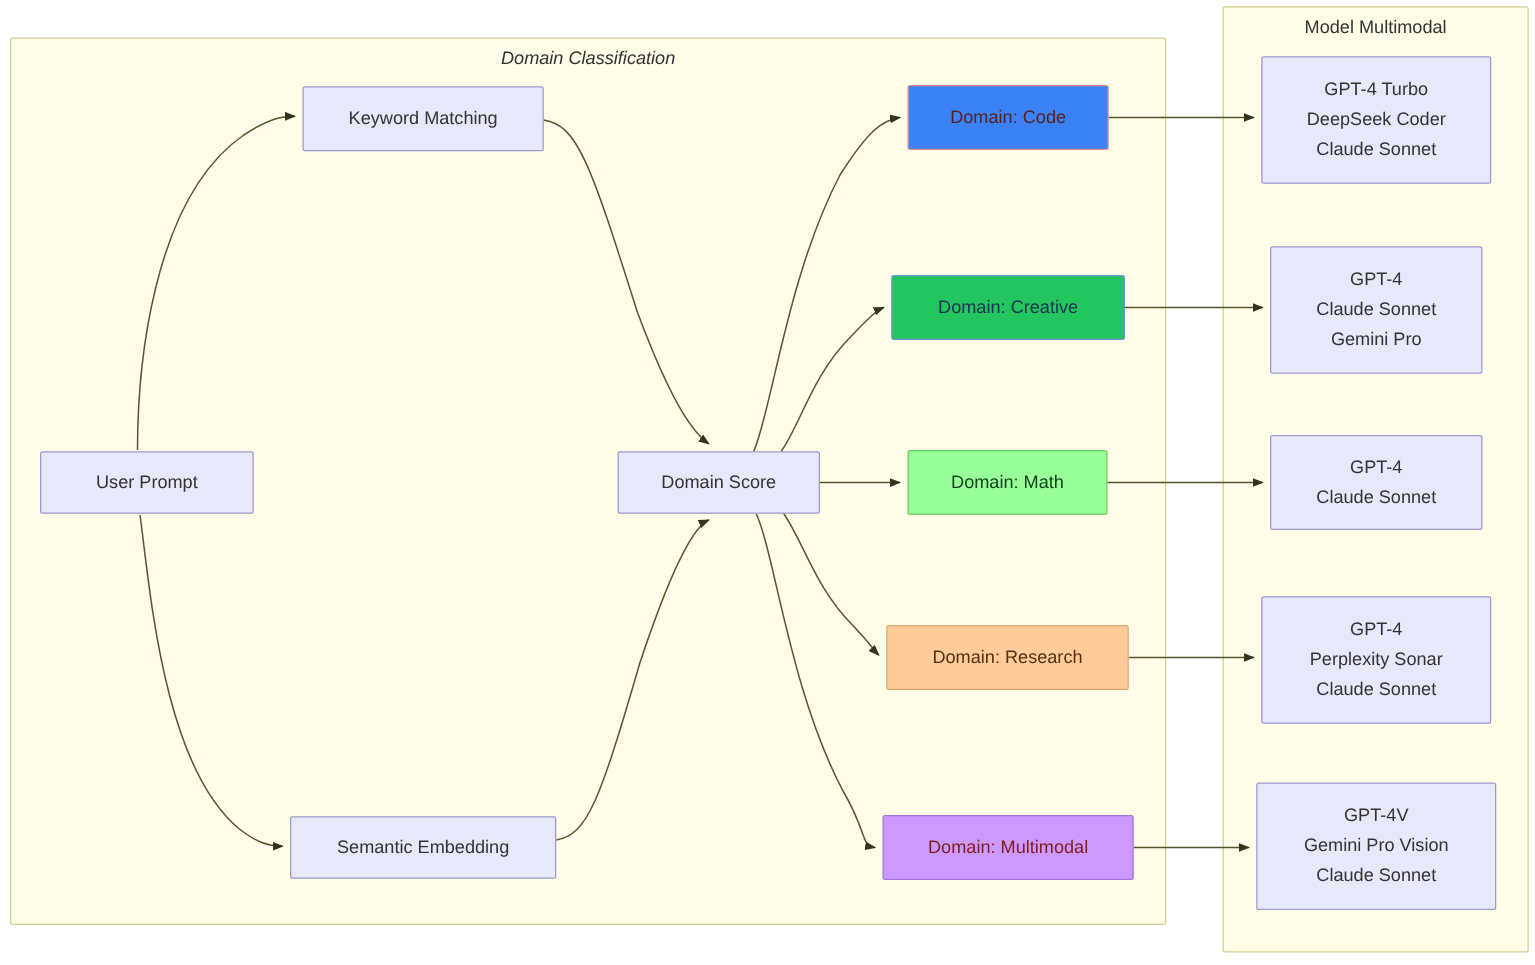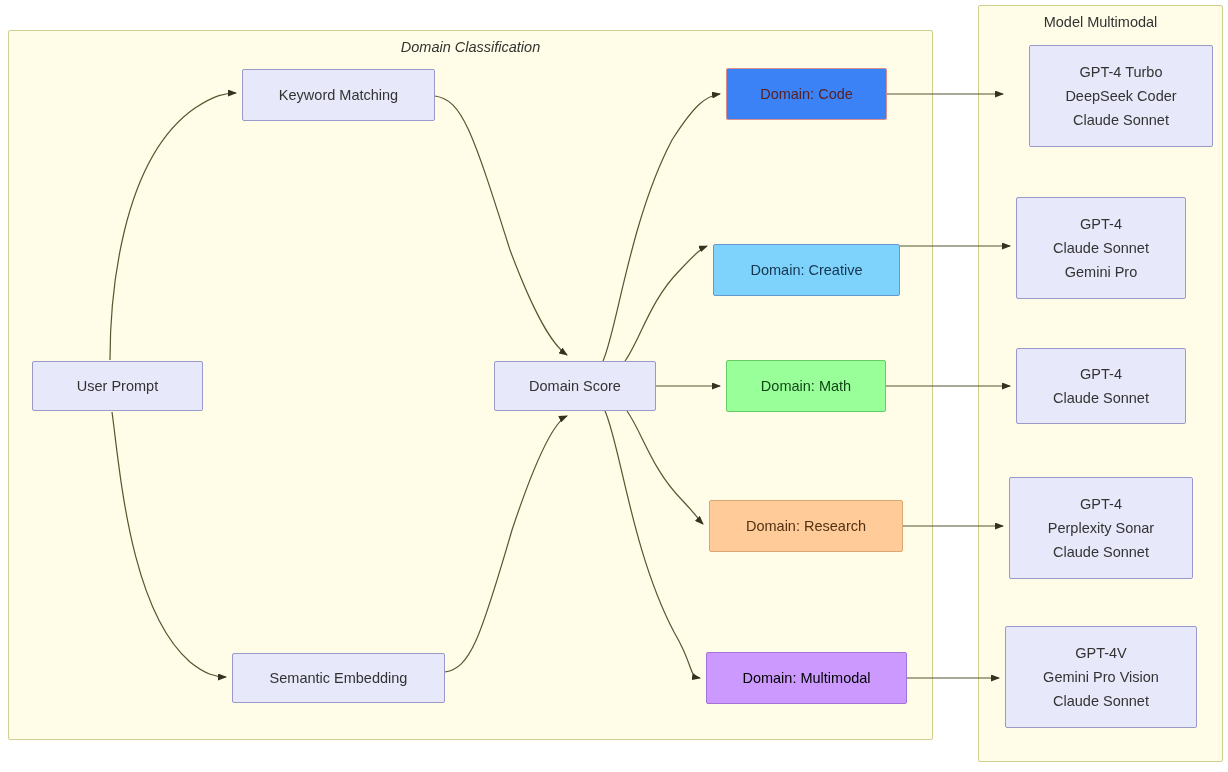--- a/index.html
+++ b/index.html
@@ -41,24 +41,24 @@
     background:#e8e8fb;
     border:1px solid #9999cc;
     color:#333333;
   }
   .node-multi{
     flex-direction:column;
     justify-content:center;
   }
   .node-multi .ln{display:block;line-height:24px;}
   .dom-code{background:#3b82f6;border:1px solid #d98c8c;color:#5a2020;}
-  .dom-creative{background:#7dd3fc;border:1px solid #6699cc;color:#16354f;margin-top:24px;}
+  .dom-creative{background:#22c55e;border:1px solid #6699cc;color:#16354f;}
   .dom-math{background:#99ff99;border:1px solid #66cc66;color:#14441a;}
   .dom-research{background:#ffcc99;border:1px solid #d9a872;color:#523213;}
-  .dom-multimodal{background:#cc99ff;border:1px solid #a273d9;color:#000000;}
+  .dom-multimodal{background:#cc99ff;border:1px solid #a273d9;color:#7f1d1d;}
 </style>
 </head>
 <body>
 
 <div id="root">
 
   <div id="subgraphs">
       <div class="subgraph" style="left: 8px; top: 30px; width: 925px; height: 710px; font-style: italic;">
         <div class="subgraph-title">Domain Classification</div>
       </div>
@@ -112,21 +112,21 @@
       </div>
       <div class="node dom-math" style="left: 726px; top: 360px; width: 160px; height: 52px;">
         <span>Domain: Math</span>
       </div>
       <div class="node dom-research" style="left: 709px; top: 500px; width: 194px; height: 52px;">
         <span>Domain: Research</span>
       </div>
       <div class="node dom-multimodal" style="left: 706px; top: 652px; width: 201px; height: 52px;">
         <span>Domain: Multimodal</span>
       </div>
-      <div class="node node-default node-multi" style="left: 1009px; top: 45px; width: 184px; height: 102px; margin-left: 20px;">
+      <div class="node node-default node-multi" style="left: 1009px; top: 45px; width: 184px; height: 102px;">
         <span class="ln">GPT-4 Turbo</span>
         <span class="ln">DeepSeek Coder</span>
         <span class="ln">Claude Sonnet</span>
       </div>
       <div class="node node-default node-multi" style="left: 1016px; top: 197px; width: 170px; height: 102px;">
         <span class="ln">GPT-4</span>
         <span class="ln">Claude Sonnet</span>
         <span class="ln">Gemini Pro</span>
       </div>
       <div class="node node-default node-multi" style="left: 1016px; top: 348px; width: 170px; height: 76px;">

